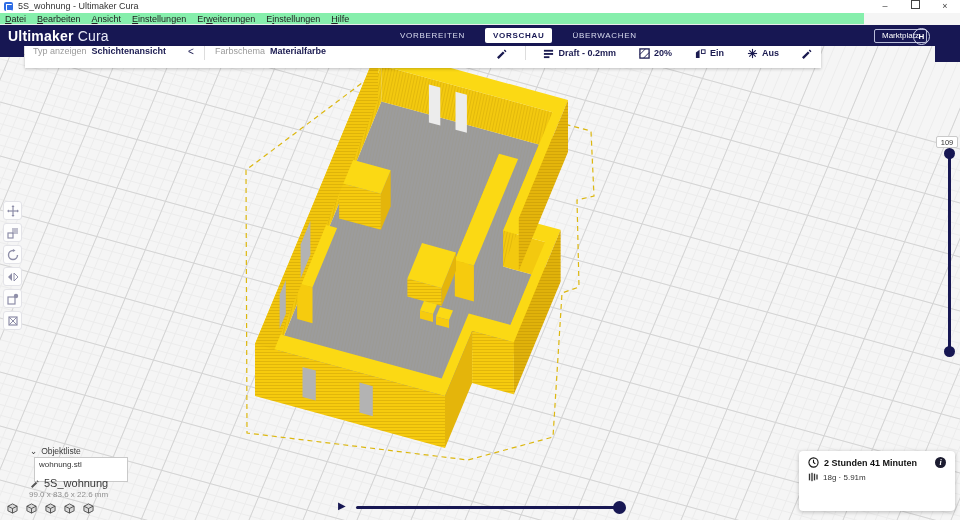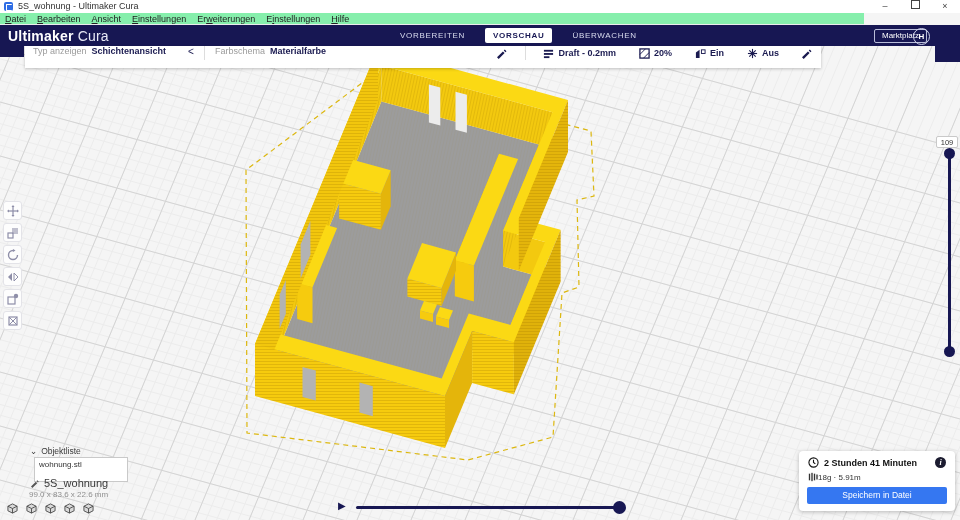--- a/index.html
+++ b/index.html
@@ -67,21 +67,21 @@
   
   #layer-badge{left:936px;top:136px;width:22px;height:12px;background:#fff;border:1px solid #c9c9c9;border-radius:2px;font-size:7.5px;color:#333;text-align:center;line-height:12px;box-sizing:border-box;}
   #layer-track{left:948px;top:152px;width:3px;height:202px;background:#171753;border-radius:2px;}
   .layer-handle{width:11px;height:11px;border-radius:50%;background:#171753;}
 
   
   #summary{left:799px;top:451px;width:156px;height:60px;background:#fff;border-radius:4px;box-shadow:0 1px 4px rgba(0,0,0,.25);}
   #summary-row1{position:absolute;left:9px;top:6px;display:flex;align-items:center;gap:5px;width:138px;}
   #summary-time{font-size:9px;font-weight:700;color:#111;}
   #info-icon{margin-left:auto;width:11px;height:11px;border-radius:50%;background:#1c1c30;color:#fff;font-size:8px;font-style:italic;font-weight:700;text-align:center;line-height:11px;font-family:"Liberation Serif",serif;}
-  #summary-row2{position:absolute;left:9px;top:21px;display:flex;align-items:center;}
+  #summary-row2{position:absolute;left:9px;top:21px;display:flex;align-items:center;gap:5px;}
   #summary-material{font-size:8px;color:#333;}
   #save-button{position:absolute;left:8px;top:36px;width:140px;height:17px;background:#3577f1;border-radius:2px;color:#fff;font-size:8.5px;text-align:center;line-height:17px;}
 </style>
 </head>
 <body>
 
 <svg id="viewport" class="abs" viewBox="0 0 960 474" xmlns="http://www.w3.org/2000/svg">
   <defs>
     <pattern id="lay" width="4" height="3" patternUnits="userSpaceOnUse">
       <line x1="0" y1="1.5" x2="4" y2="1.5" stroke="rgba(150,110,0,0.22)" stroke-width="1"></line>
@@ -624,14 +624,13 @@
     <svg width="10" height="10" viewBox="0 0 12 12">
         <g fill="#333">
           <rect x="1" y="2" width="1.6" height="8"></rect>
           <rect x="4" y="1" width="1.6" height="10"></rect>
           <rect x="7" y="2" width="1.6" height="8"></rect>
           <rect x="10" y="3" width="1.6" height="6"></rect>
         </g>
       </svg>
     <span id="summary-material">18g · 5.91m</span>
   </div>
-  <div id="save-button">Speichern in Datei</div>
 </div>
 
 </body></html>

